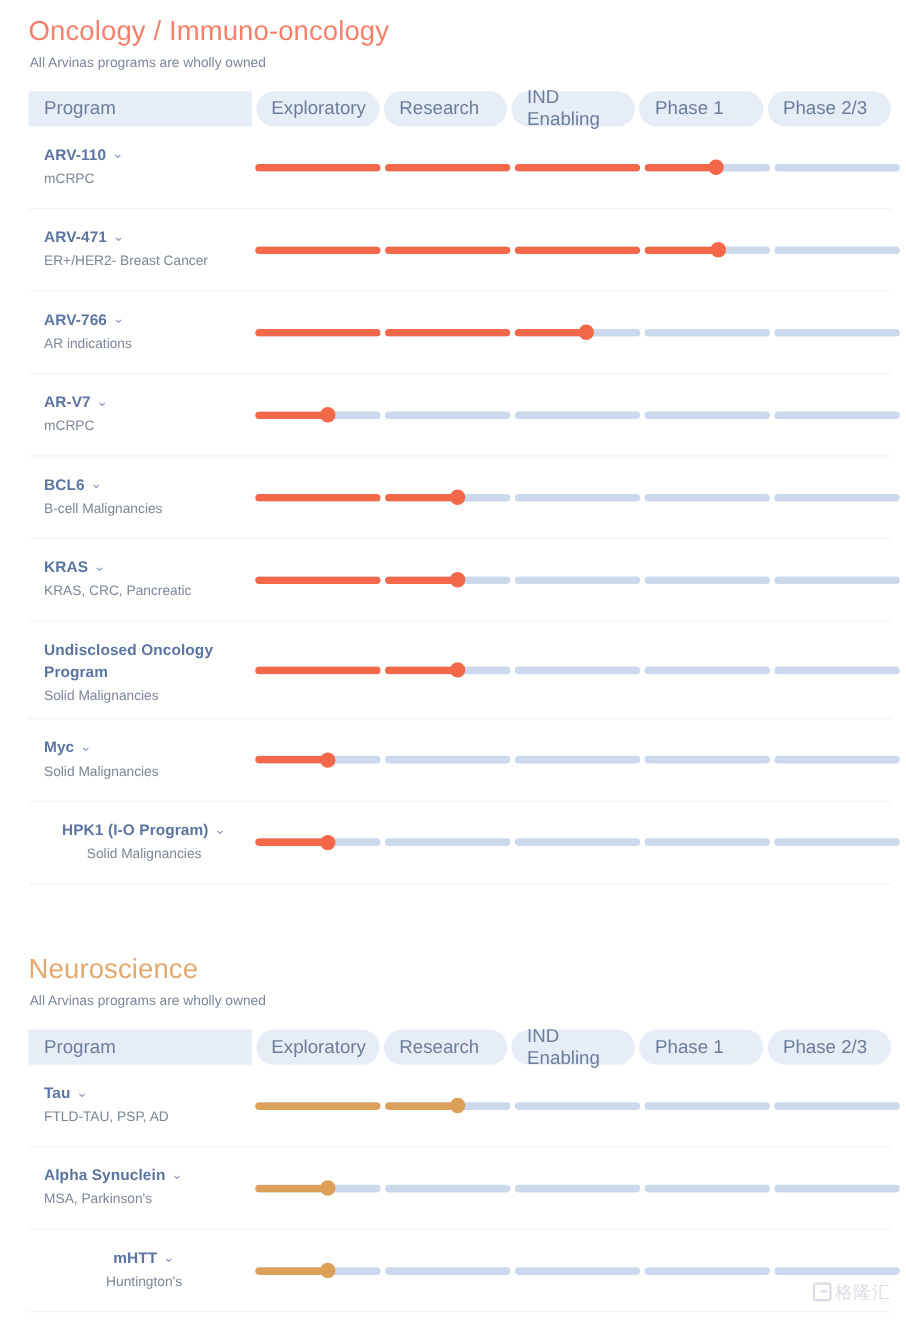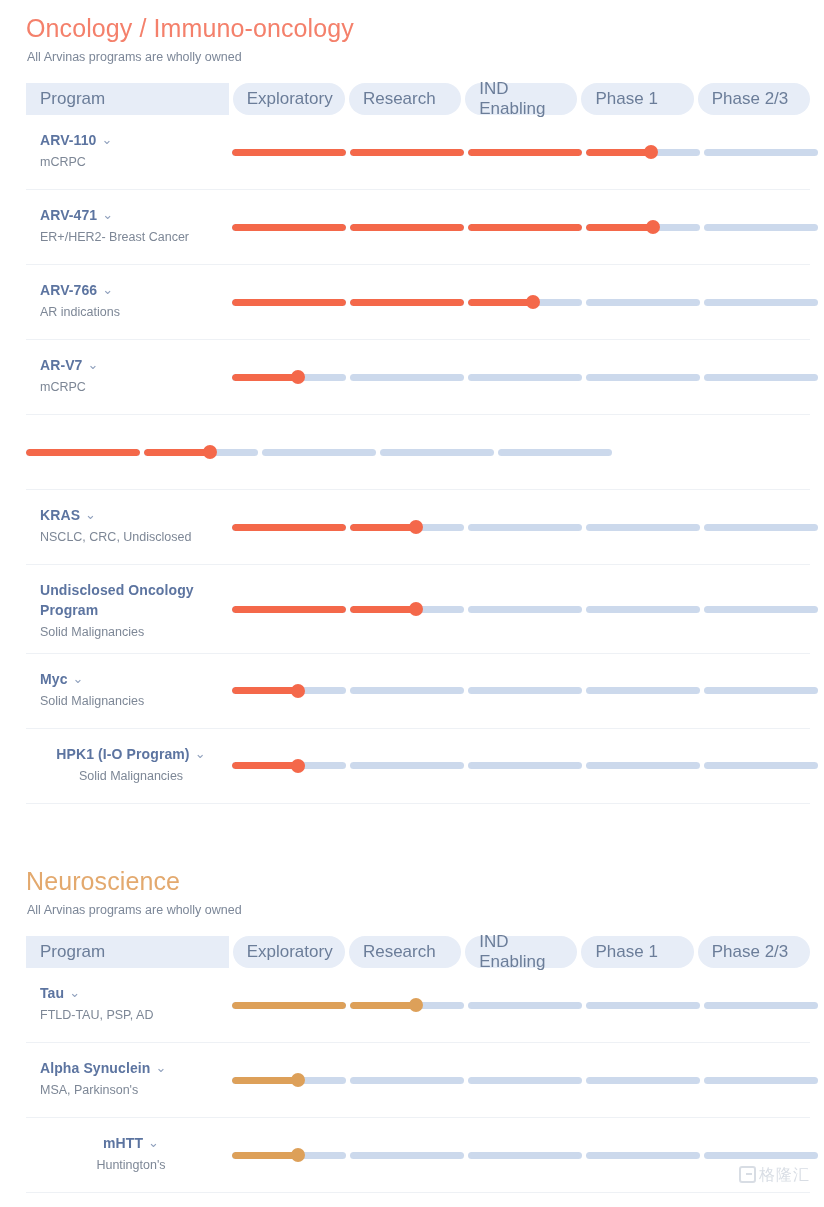--- a/index.html
+++ b/index.html
@@ -272,39 +272,43 @@
                 </div>
                 <div class="seg"></div>
                 <div class="seg"></div>
                 <div class="seg"></div>
                 <div class="seg"></div>
                 <div class="dot" style="left: 66.12px;"></div>
               </div>
             </div>
           </div>
           <div class="prow">
+            <div class="pcell">
+              <div class="pname">BCL6<span class="chev">⌄</span></div>
+              <div class="pindic">B-cell Malignancies</div>
+            </div>
             <div class="barcell">
               <div class="bar">
                 <div class="seg">
                   <div class="fill" style="width: 100%;"></div>
                 </div>
                 <div class="seg">
                   <div class="fill" style="width: 58%;"></div>
                 </div>
                 <div class="seg"></div>
                 <div class="seg"></div>
                 <div class="seg"></div>
                 <div class="dot" style="left: 184.12px;"></div>
               </div>
             </div>
           </div>
           <div class="prow">
             <div class="pcell">
               <div class="pname">KRAS<span class="chev">⌄</span></div>
-              <div class="pindic">NSCLC, CRC, Undisclosed</div>
+              <div class="pindic">KRAS, CRC, Pancreatic</div>
             </div>
             <div class="barcell">
               <div class="bar">
                 <div class="seg">
                   <div class="fill" style="width: 100%;"></div>
                 </div>
                 <div class="seg">
                   <div class="fill" style="width: 58%;"></div>
                 </div>
                 <div class="seg"></div>

